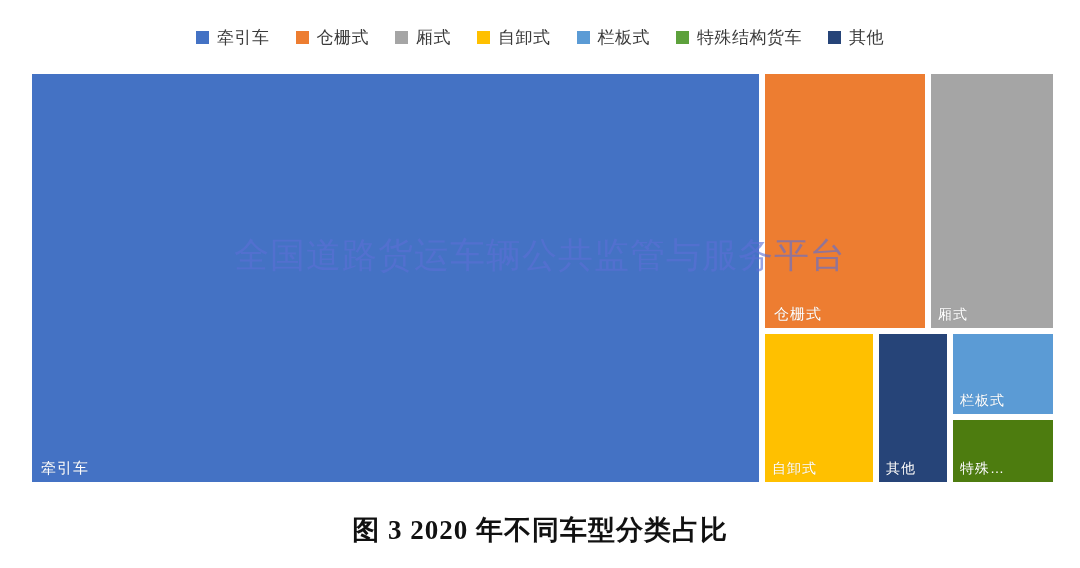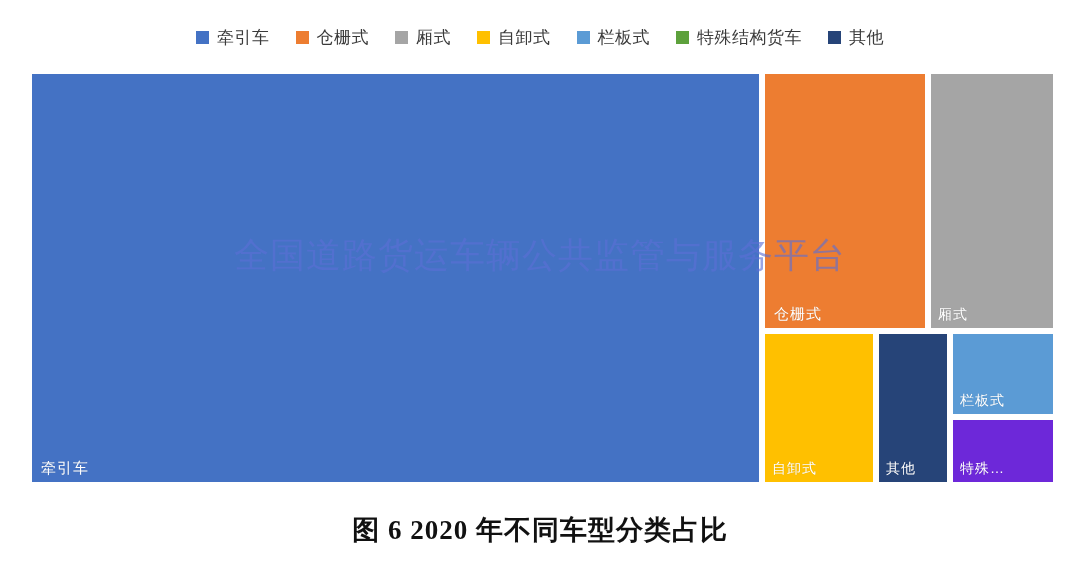--- a/index.html
+++ b/index.html
@@ -155,20 +155,20 @@
     </div>
     <div class="tile" style="left: 733px; top: 260px; width: 112px; height: 152px; background: rgb(255, 192, 0);">
       <span class="tile-label small">自卸式</span>
     </div>
     <div class="tile" style="left: 847px; top: 260px; width: 72px; height: 152px; background: rgb(38, 68, 120);">
       <span class="tile-label small">其他</span>
     </div>
     <div class="tile" style="left: 921px; top: 260px; width: 104px; height: 84px; background: rgb(91, 155, 213);">
       <span class="tile-label small">栏板式</span>
     </div>
-    <div class="tile" style="left: 921px; top: 346px; width: 104px; height: 66px; background: #6d28d9;">
+    <div class="tile" style="left: 921px; top: 346px; width: 104px; height: 66px; background: #4d7c0f;">
       <span class="tile-label small">特殊…</span>
     </div>
   </div>
 
 <div id="watermark">全国道路货运车辆公共监管与服务平台</div>
 
-<div id="caption">图 6  2020 年不同车型分类占比</div>
+<div id="caption">图 3  2020 年不同车型分类占比</div>
 
 </body></html>

